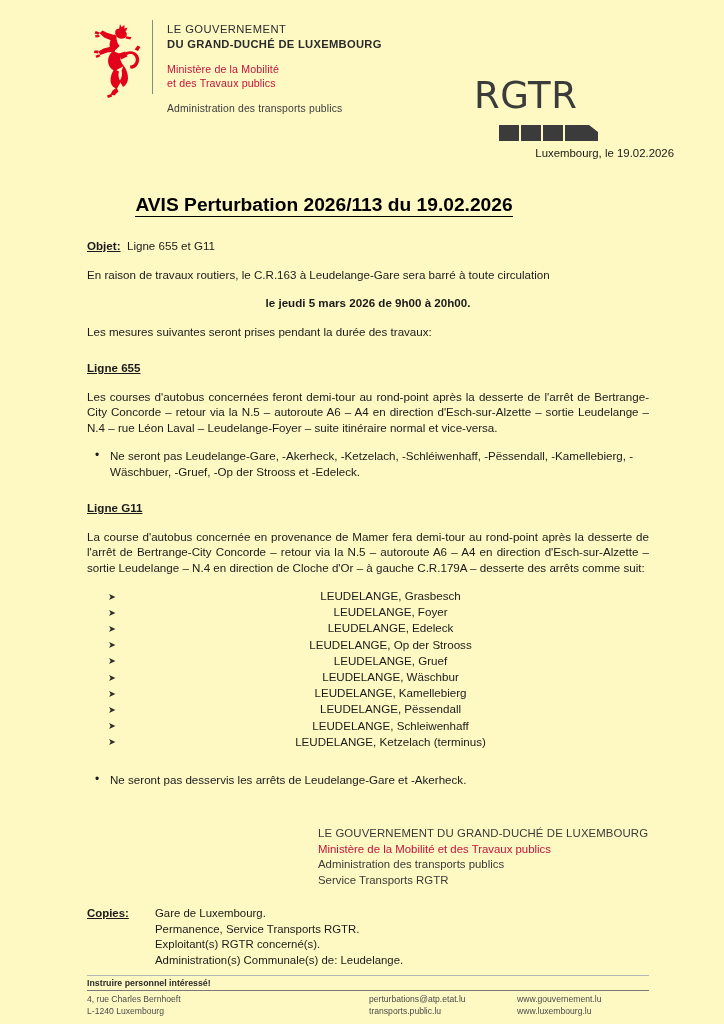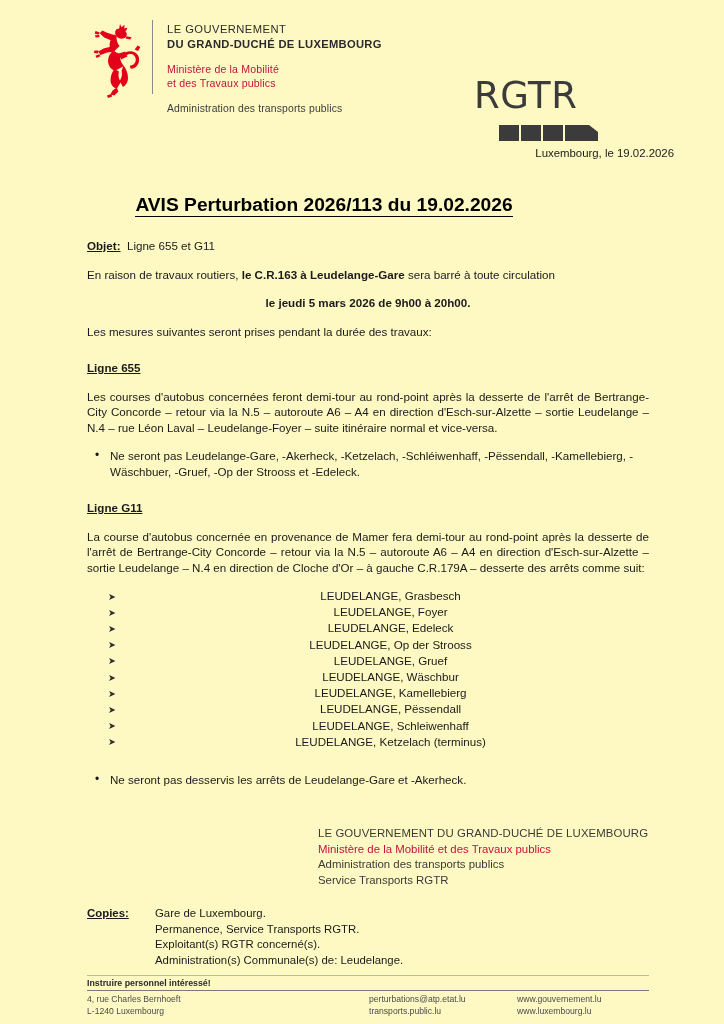--- a/index.html
+++ b/index.html
@@ -126,21 +126,21 @@
     position: absolute;
     left: 87px;
     top: 238px;
     width: 562px;
     font-size: 11.6px;
     line-height: 15.5px;
     color: #1a1a1a;
   }
   .row-objet { margin-bottom: 13px; }
   .u { text-decoration: underline; font-weight: bold; margin-top: 44px; }
-  .b { font-weight: bold; margin-top: 28px; }
+  .b { font-weight: normal; margin-top: 28px; }
 
   p.para {
     margin: 0 0 13px 0;
     text-align: justify;
   }
   p.para.nojust { text-align: left; }
   p.centered {
     margin: 0 0 13px 0;
     text-align: center;
     font-weight: bold;

